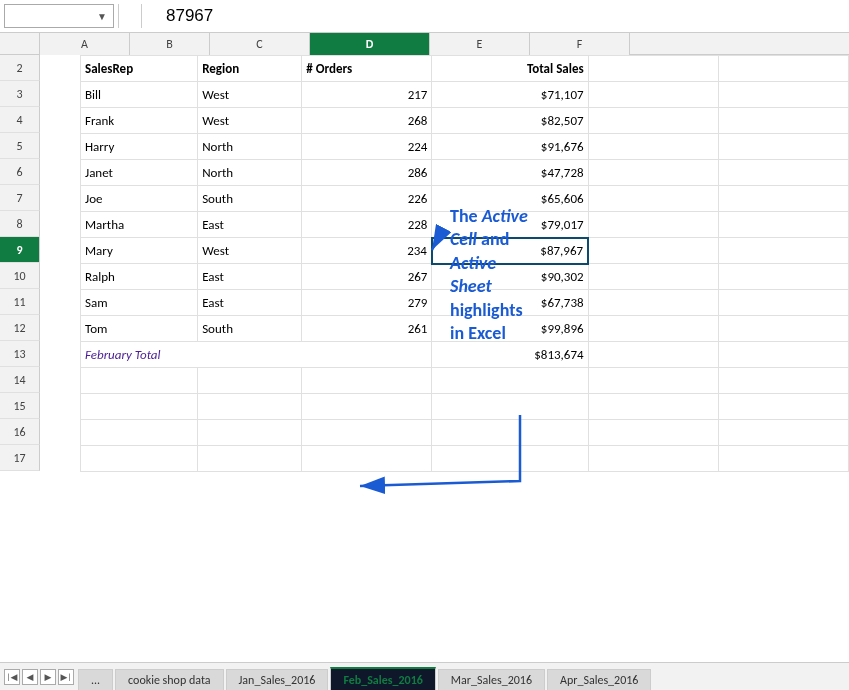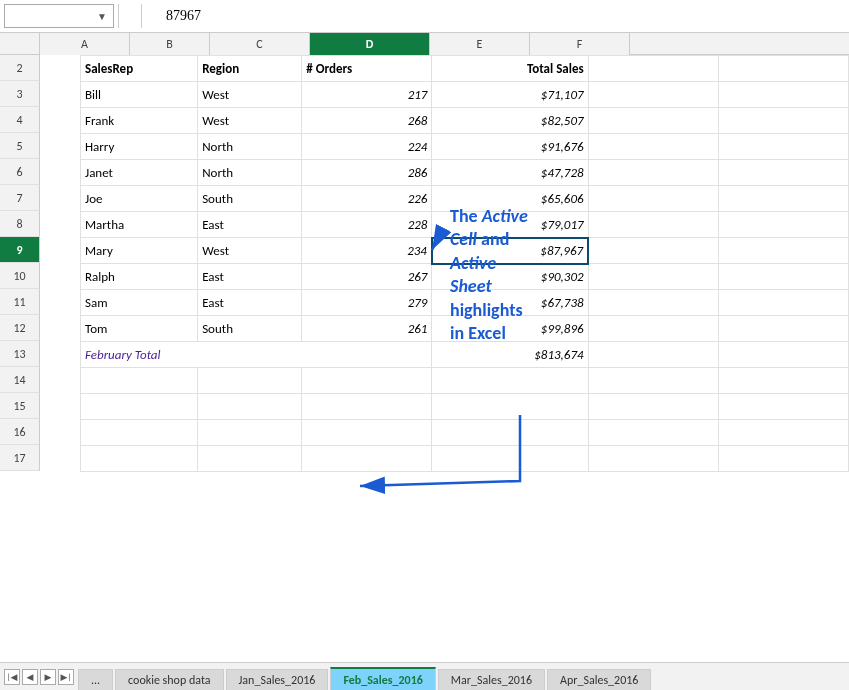--- a/index.html
+++ b/index.html
@@ -54,23 +54,22 @@
       font-size: 14px;
       color: #555;
       font-style: italic;
       padding: 0 6px;
     }
     .formula-input {
       flex: 1;
       height: 24px;
       border: none;
       outline: none;
-      font-size: 14px;
+      font-size: 17px;
       padding: 0 4px;
-      font-family: Liberation Serif, serif;
     }
 
     
     .spreadsheet-wrapper {
       display: flex;
       flex-direction: column;
       height: calc(690px - 33px - 28px);
       overflow: hidden;
     }
 
@@ -143,21 +142,20 @@
       white-space: nowrap;
       overflow: hidden;
       font-size: 13px;
     }
     td.header-cell {
       font-weight: bold;
       background: #fff;
     }
     td.num-cell {
       text-align: right;
-      font-style: italic;
     }
     td.active-cell {
       border: 2px solid #0c4a6e;
       background: #fff;
     }
     .italic-blue {
       color: #4c1d95;
       font-style: italic;
     }
 
@@ -198,21 +196,21 @@
       border: 1px solid #ccc;
       border-bottom: none;
       background: #d9d9d9;
       font-size: 12px;
       cursor: pointer;
       margin-right: 2px;
       color: #333;
       margin-top: 6px;
     }
     .sheet-tab.active-tab {
-      background: #7dd3fc;
+      background: #0f172a;
       color: #107c41;
       font-weight: bold;
       border-top: 2px solid #107c41;
       margin-top: 4px;
       height: 24px;
     }
 
     
     .col-a { width: 90px; }
     .col-b { width: 80px; }

